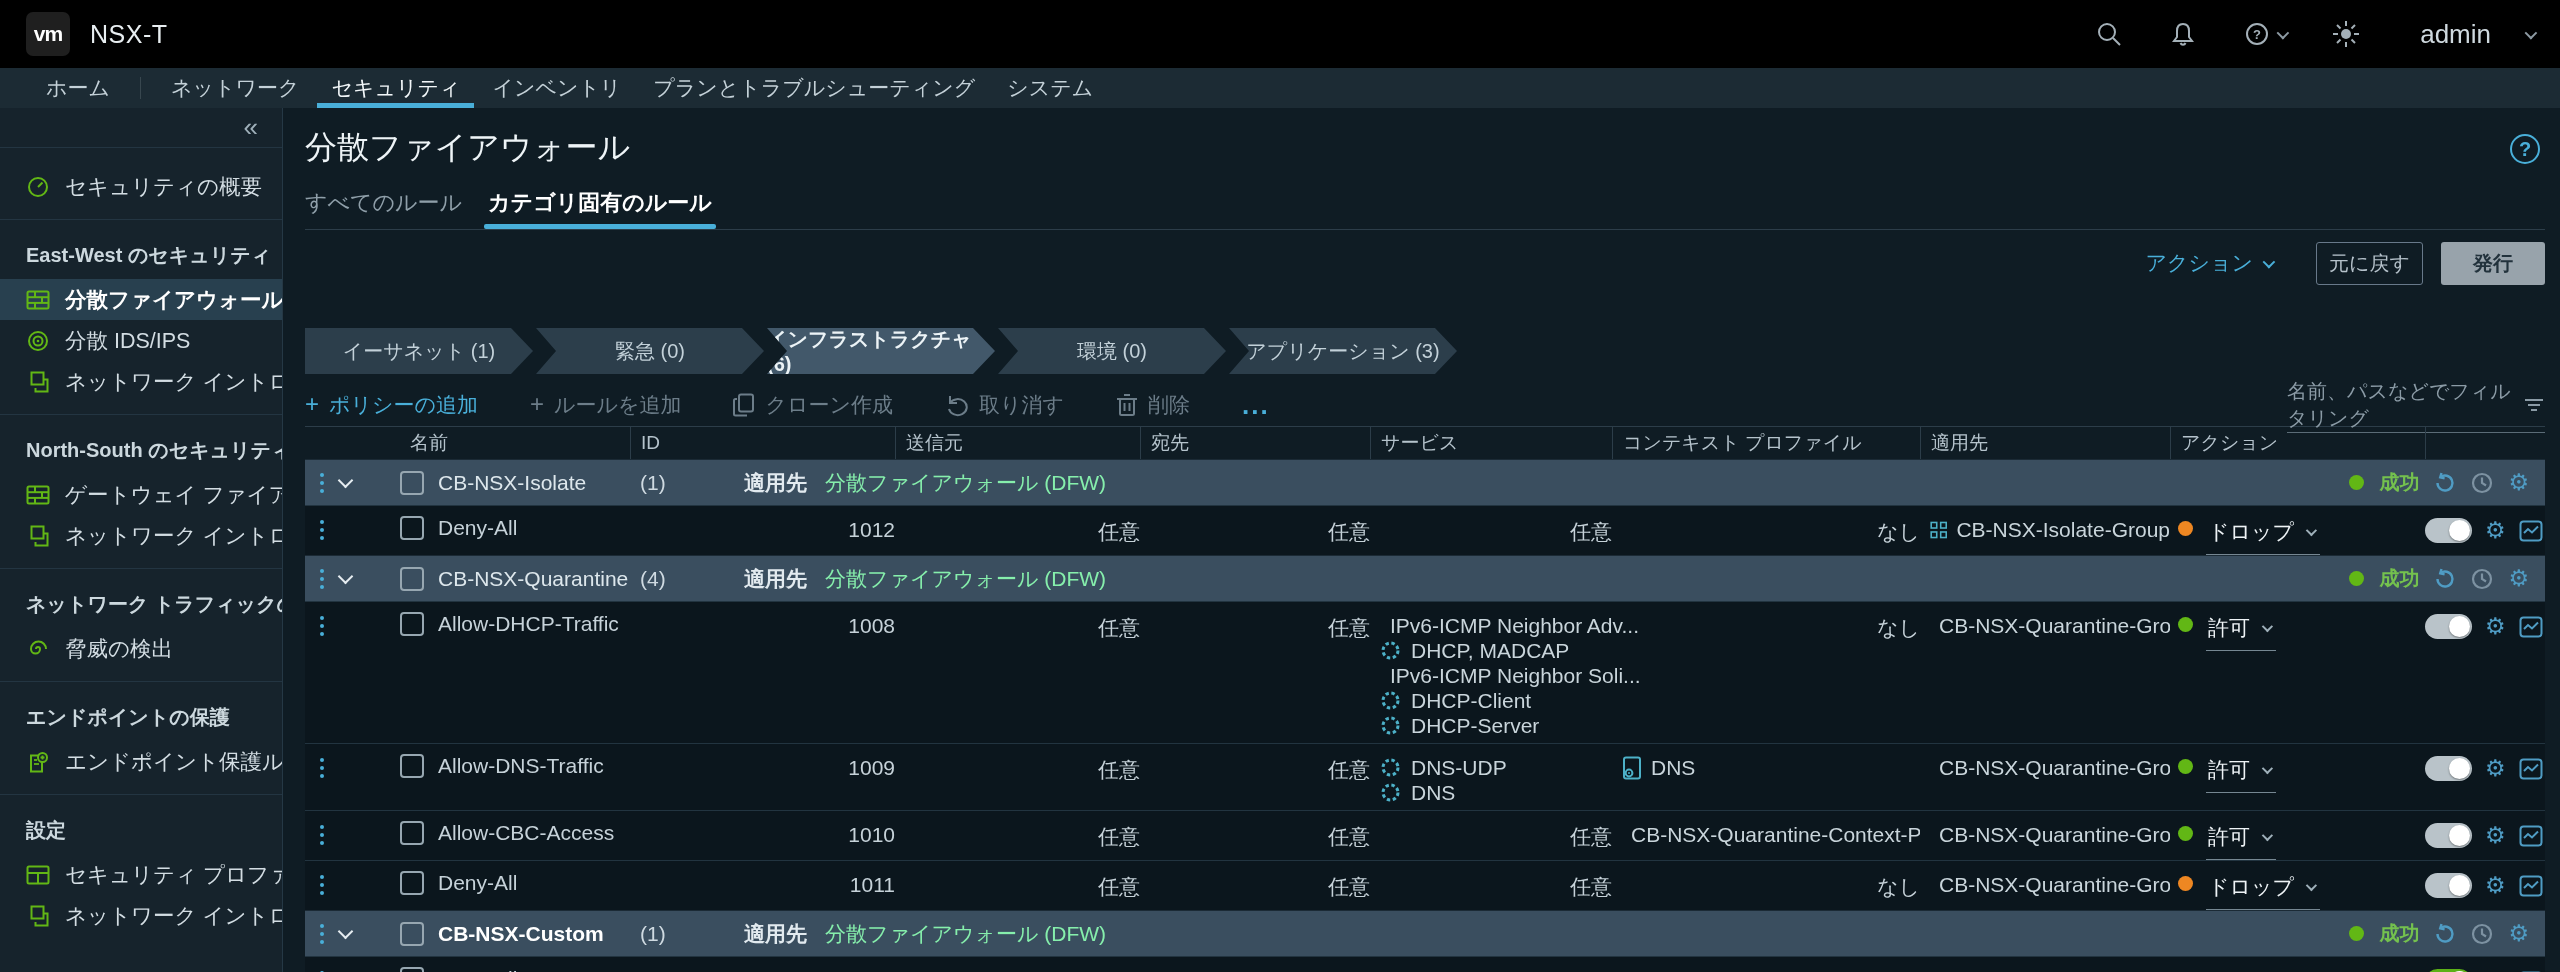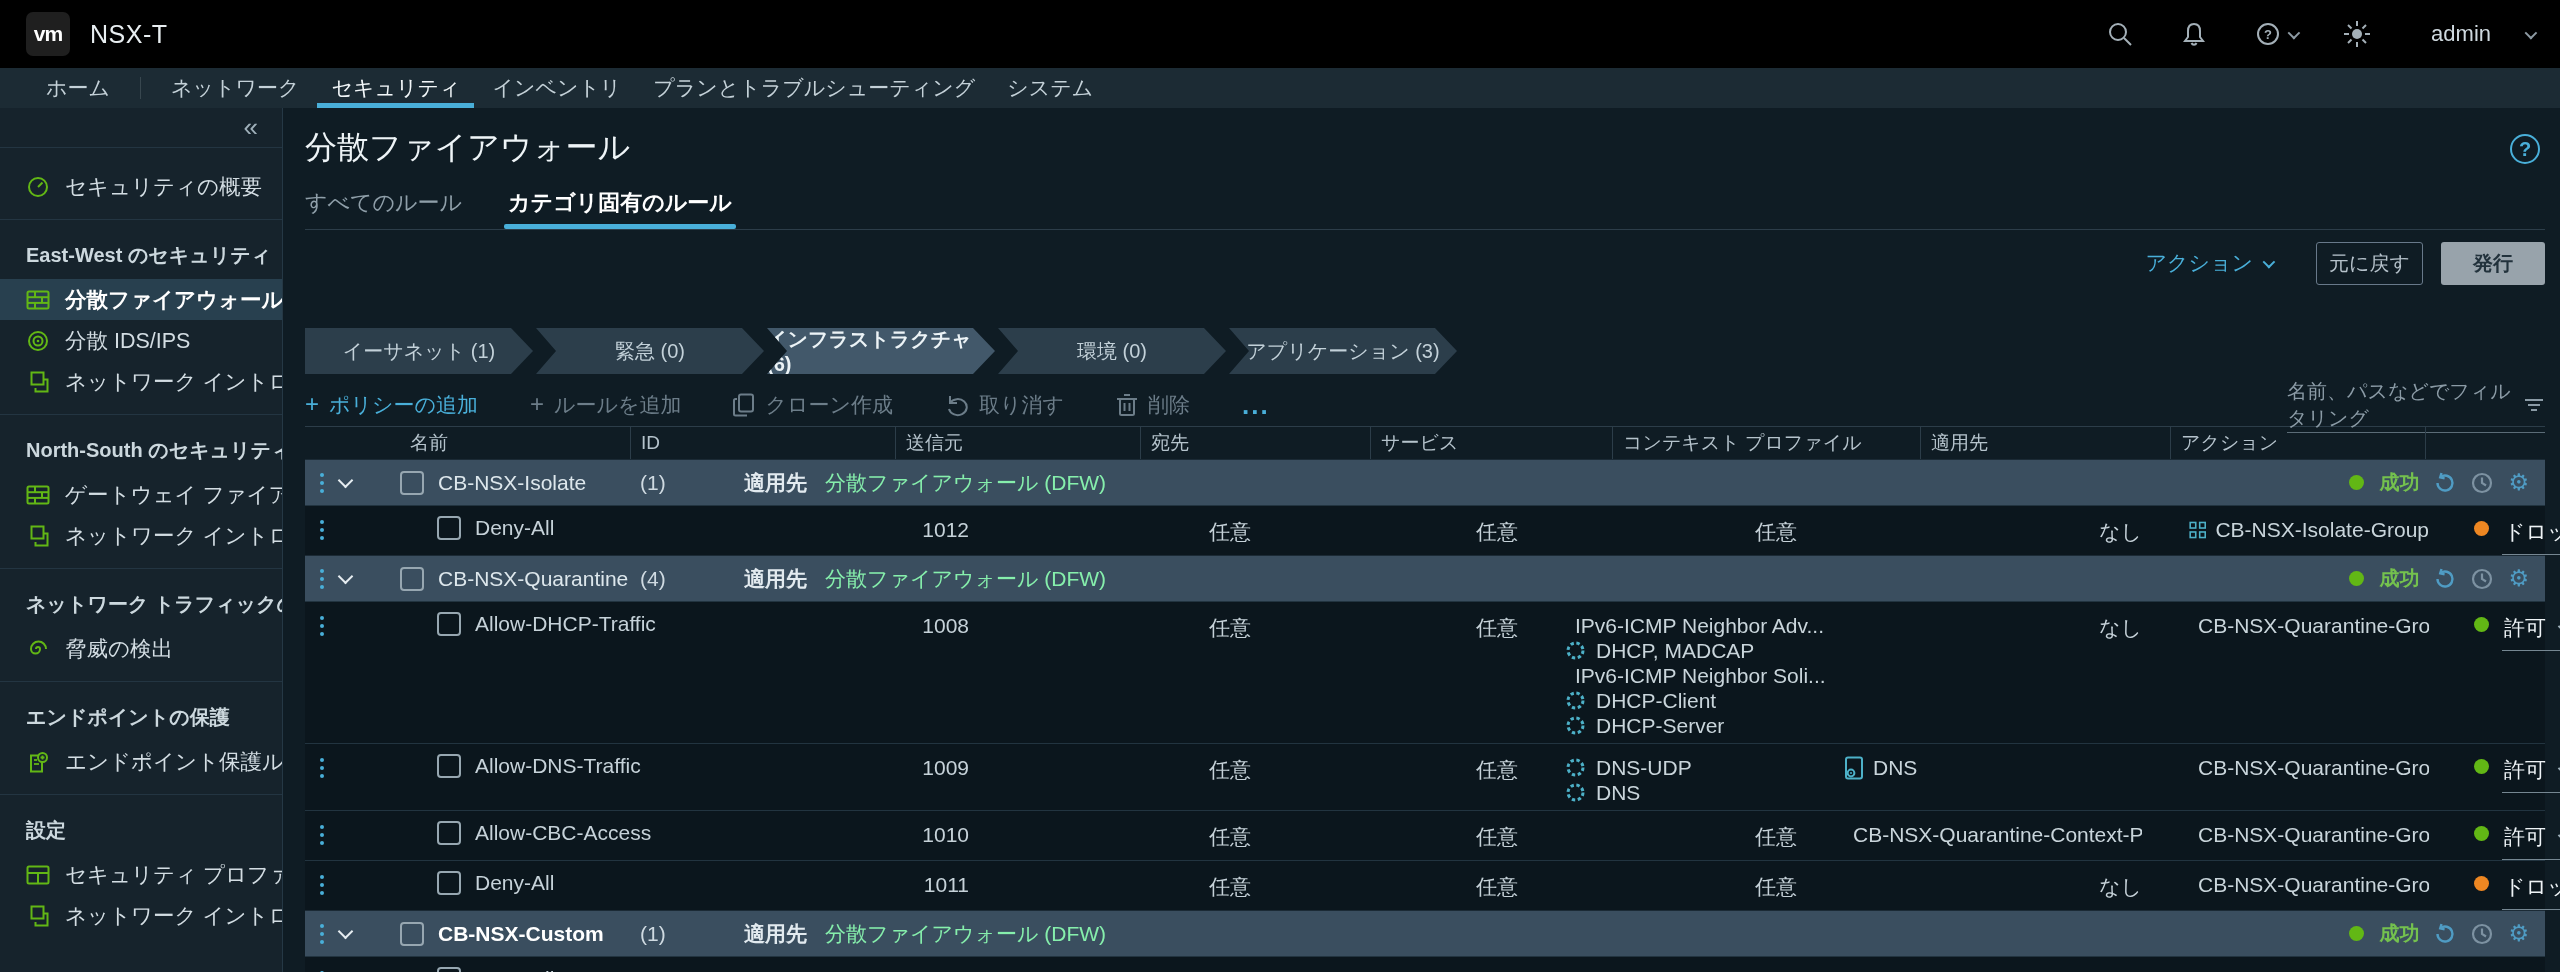--- a/index.html
+++ b/index.html
@@ -9,21 +9,21 @@
     background:#0f1c24; font-family:"Liberation Sans", sans-serif;
     color:#dbe6eb; font-size:21px;
   }
   
   .topbar { height:68px; background:#000; display:flex; align-items:center; padding:0 26px; }
   .logo-badge { width:44px; height:44px; background:#1f1f1f; border-radius:7px; display:flex; align-items:center; justify-content:center; color:#fff; font-weight:bold; font-size:21px; letter-spacing:-1px; }
   .product { color:#e8eef1; font-size:25px; margin-left:20px; letter-spacing:.5px; }
   .top-right { margin-left:auto; display:flex; align-items:center; gap:46px; color:#a4b0b8; }
   .tb-icon { width:28px; height:28px; display:flex; align-items:center; justify-content:center; cursor:pointer; }
   .help-wrap { display:flex; align-items:center; gap:6px; }
-  .user-wrap { display:flex; align-items:center; gap:34px; color:#cfd9df; font-size:22px; margin-left:14px; }
+  .user-wrap { display:flex; align-items:center; gap:34px; color:#cfd9df; font-size:26px; margin-left:14px; }
   .caret { width:9px; height:9px; border-right:2px solid #8d9aa3; border-bottom:2px solid #8d9aa3; transform:rotate(45deg) translateY(-2px); display:inline-block; }
   
   .navbar { height:40px; background:#1c2b34; display:flex; align-items:stretch; padding-left:30px; }
   .nav-tab { display:flex; align-items:center; padding:0 16px; color:#c4d1d8; font-size:21px; cursor:pointer; position:relative; white-space:nowrap; }
   .nav-tab.active { color:#f2f7f9; }
   .nav-tab.active::after { content:""; position:absolute; left:2px; right:2px; bottom:0; height:5px; background:#49afd9; }
   .nav-div { width:1px; background:#38474f; margin:9px 14px; }
   
   .main { display:flex; height:872px; }
   .sidebar { width:283px; background:#16232c; border-right:1px solid #253845; flex-shrink:0; overflow:hidden; }
@@ -31,21 +31,21 @@
   .side-item { height:41px; display:flex; align-items:center; padding-left:26px; gap:15px; color:#d3dde3; cursor:pointer; white-space:nowrap; font-size:21.5px; }
   .side-item.active { background:#28404f; color:#fff; font-weight:bold; }
   .side-section { border-top:1px solid #233542; margin-top:12px; padding-top:14px; }
   .side-section:first-of-type { border-top:none; margin-top:4px; }
   .section-label { padding:8px 0 10px 26px; color:#ccd8de; font-weight:bold; font-size:20px; white-space:nowrap; }
   .side-ic { width:24px; height:24px; flex-shrink:0; display:flex; align-items:center; justify-content:center; }
   
   .content { flex:1; position:relative; padding:0 15px 0 22px; overflow:hidden; }
   .help-circle { position:absolute; top:26px; right:20px; width:30px; height:30px; border:2px solid #49afd9; border-radius:50%; color:#49afd9; display:flex; align-items:center; justify-content:center; font-size:20px; font-weight:bold; cursor:pointer; }
   .page-title { margin-top:18px; font-size:32px; color:#eef4f7; font-weight:500; }
-  .page-tabs { margin-top:18px; display:flex; gap:46px; }
+  .page-tabs { margin-top:18px; display:flex; gap:26px; }
   .page-tab { font-size:22px; color:#8f9fa9; padding-bottom:11px; cursor:pointer; position:relative; }
   .page-tab.active { color:#fff; font-weight:bold; }
   .page-tab.active::after { content:""; position:absolute; left:-4px; right:-4px; bottom:0; height:5px; background:#49afd9; border-radius:2px; }
   .content-divider { border-bottom:1px solid #2c3d49; }
   .actions-row { margin-top:12px; display:flex; justify-content:flex-end; align-items:center; gap:18px; height:42px; }
   .actions-link { color:#49afd9; font-size:21px; display:flex; align-items:center; gap:10px; margin-right:26px; cursor:pointer; }
   .actions-link .caret { border-color:#49afd9; }
   .btn-revert { background:transparent; border:1px solid #68798a; color:#b6c2cb; font-size:20px; padding:7px 12px; border-radius:3px; font-family:inherit; }
   .btn-publish { background:#98a3ab; border:none; color:#22323c; font-size:20px; font-weight:bold; padding:8px 32px; border-radius:3px; font-family:inherit; }
   
@@ -63,21 +63,21 @@
   .more-dots { color:#49afd9; font-size:26px; letter-spacing:2px; font-weight:bold; cursor:pointer; }
   .filter-box { margin-left:auto; width:258px; display:flex; align-items:center; justify-content:space-between; color:#8b9ba6; font-size:20px; border-bottom:1px solid #5b6c77; cursor:text; }
   .filter-ic { display:flex; flex-direction:column; align-items:center; gap:3px; padding-right:2px; }
   .filter-ic i { display:block; height:2px; background:#8b9ba6; }
   .filter-ic i:nth-child(1){width:18px;} .filter-ic i:nth-child(2){width:12px;} .filter-ic i:nth-child(3){width:6px;}
   
   .grid-cols { display:grid; grid-template-columns:95px 230px 265px 245px 230px 242px 308px 250px 255px 1fr;text-align:right; }
   .thead { height:33px; border-top:1px solid #2c3d49; color:#b5c3cc; font-size:19px; }
   .thead > div { display:flex; align-items:center; padding-left:10px; height:100%; }
   .thead > div.sep { border-left:1px solid #2c3d49; }
-  .rule-row { background:#0b161d; border-top:1px solid #223440; align-items:start; min-height:46px;gap:37px; }
+  .rule-row { background:#0b161d; border-top:1px solid #223440; align-items:start; min-height:46px; }
   .rule-row > div { padding-top:12px; }
   .policy-row { display:grid; grid-template-columns:95px 230px 1fr; background:#3a4e5f; border-top:1px solid #1b2a35; min-height:46px; align-items:center; }
   .kebab { display:flex; flex-direction:column; gap:4px; padding-left:15px; cursor:pointer; }
   .kebab i { width:4px; height:4px; border-radius:50%; background:#49afd9; display:block; }
   .ctrl-cell { display:flex; align-items:center; gap:16px; }
   .exp-chevron { width:11px; height:11px; border-left:2px solid #e6edf1; border-bottom:2px solid #e6edf1; transform:rotate(-45deg); margin-top:-4px; cursor:pointer; }
   .cbx { width:24px; height:24px; border:2px solid #97a7b1; border-radius:4px; background:transparent; flex-shrink:0; cursor:pointer; }
   .name-cell { display:flex; align-items:center; gap:14px; }
   .p-name { color:#dde7ec; font-size:21px; white-space:nowrap; }
   .p-name.selected { color:#fff; font-weight:bold; }

